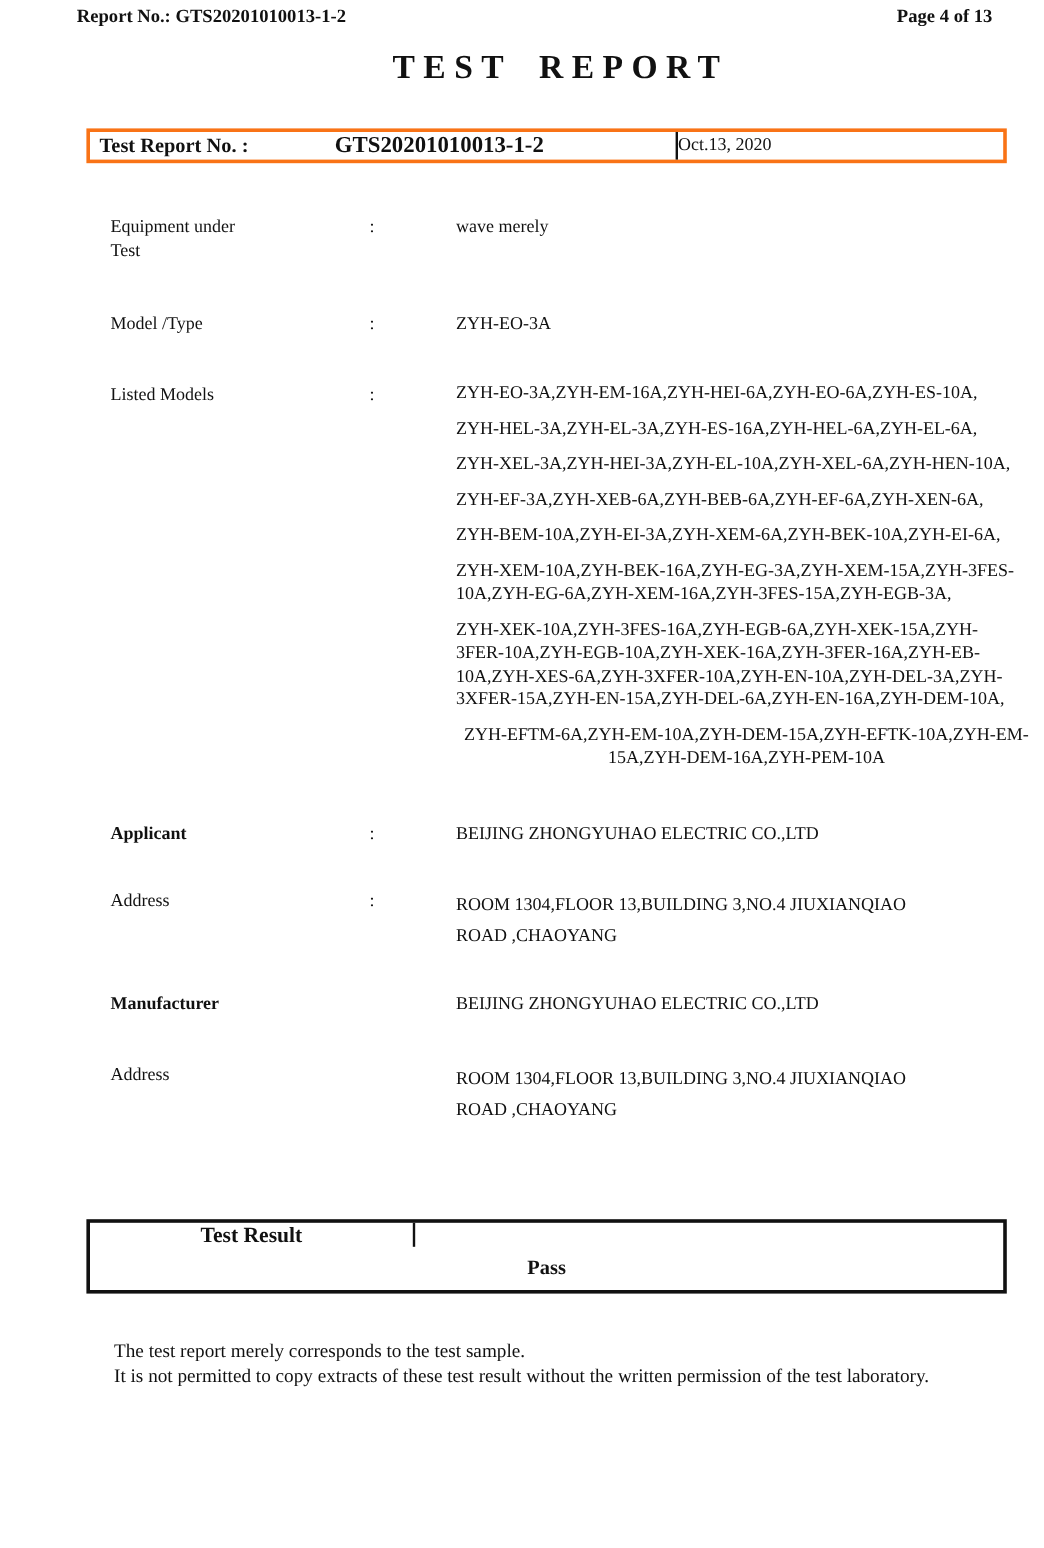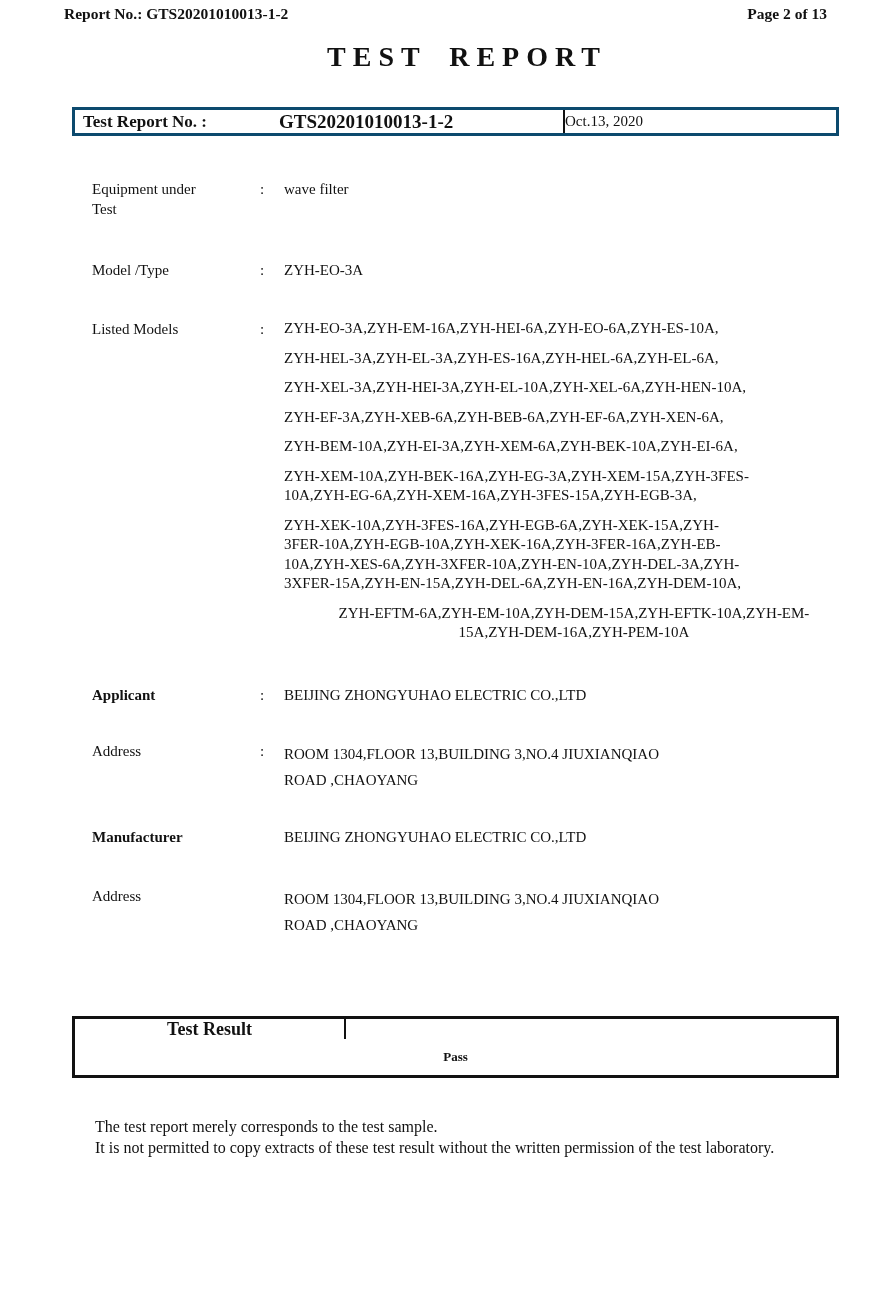--- a/index.html
+++ b/index.html
@@ -24,21 +24,21 @@
     margin-top:23px;
     text-align:center;
     font-size:28px;line-height:24px;
     font-weight:bold;
     letter-spacing:7px;word-spacing:9px;
   }
   
   .rpt-table{
     margin:38px 0 0 40px;
     width:767px;box-sizing:border-box;
-    border:3px solid #0c4a6e;
+    border:3px solid #f97316;
     display:flex;
   }
   .rpt-left{
     width:488px;box-sizing:border-box;
     display:flex;align-items:center;
     padding-left:8px;
   }
   .rpt-label{font-weight:bold;font-size:17px;}
   .rpt-number{font-weight:bold;font-size:19px;margin-left:72px;}
   .rpt-right{
@@ -55,20 +55,21 @@
   }
   .rpt-datecap{
     height:21px;line-height:21px;text-align:center;
   }
   
   .info{margin:43px 0 0 60px;width:772px;}
   .row{
     display:grid;
     grid-template-columns:168px 24px 1fr;
     align-items:start;
+    gap:48px;
   }
   .pre{white-space:pre-line;}
   .lbl{white-space:pre-line;}
   .lbl.b{font-weight:bold;}
   .colon{text-align:left;}
   .val{}
   .val.wide{line-height:26px;}
   .mt-model{margin-top:41px;}
   .mt-listed{margin-top:39px;}
   .mt-applicant{margin-top:42px;}
@@ -91,39 +92,39 @@
   }
   .result-left{
     width:271px;box-sizing:border-box;
     border-right:2px solid #111;
     display:flex;align-items:center;justify-content:center;
     font-weight:bold;font-size:18px;
   }
   .result-right{
     flex:1;
     display:flex;align-items:center;justify-content:center;
-    font-weight:bold;font-size:13px;
+    font-weight:bold;font-size:17px;
   }
   
   .notes{
     margin:38px 0 0 63px;
     width:772px;
     font-size:16px;line-height:21px;
   }
   .notes p{margin:0;}
   .notes .justify{text-align:justify;}
 </style>
 </head>
 <body>
 
 <div class="page">
 
   <div class="hdr">
     <span>Report No.: GTS20201010013-1-2</span>
-    <span>Page 2 of 13</span>
+    <span>Page 4 of 13</span>
   </div>
 
   <div class="title">TEST REPORT</div>
 
   <div class="rpt-table">
     <div class="rpt-left">
       <span class="rpt-label">Test Report No. :</span>
       <span class="rpt-number">GTS20201010013-1-2</span>
     </div>
     <div class="rpt-right">
@@ -131,21 +132,21 @@
       <div class="date-rule"></div>
     </div>
   </div>
 
   <div class="info">
 
     <div class="row">
       <span class="lbl">Equipment under
 Test</span>
       <span class="colon">:</span>
-      <span class="val">wave filter</span>
+      <span class="val">wave merely</span>
     </div>
 
     <div class="row mt-model">
       <span class="lbl">Model /Type</span>
       <span class="colon">:</span>
       <span class="val">ZYH-EO-3A</span>
     </div>
 
     <div class="row mt-listed">
       <span class="lbl">Listed Models</span>

